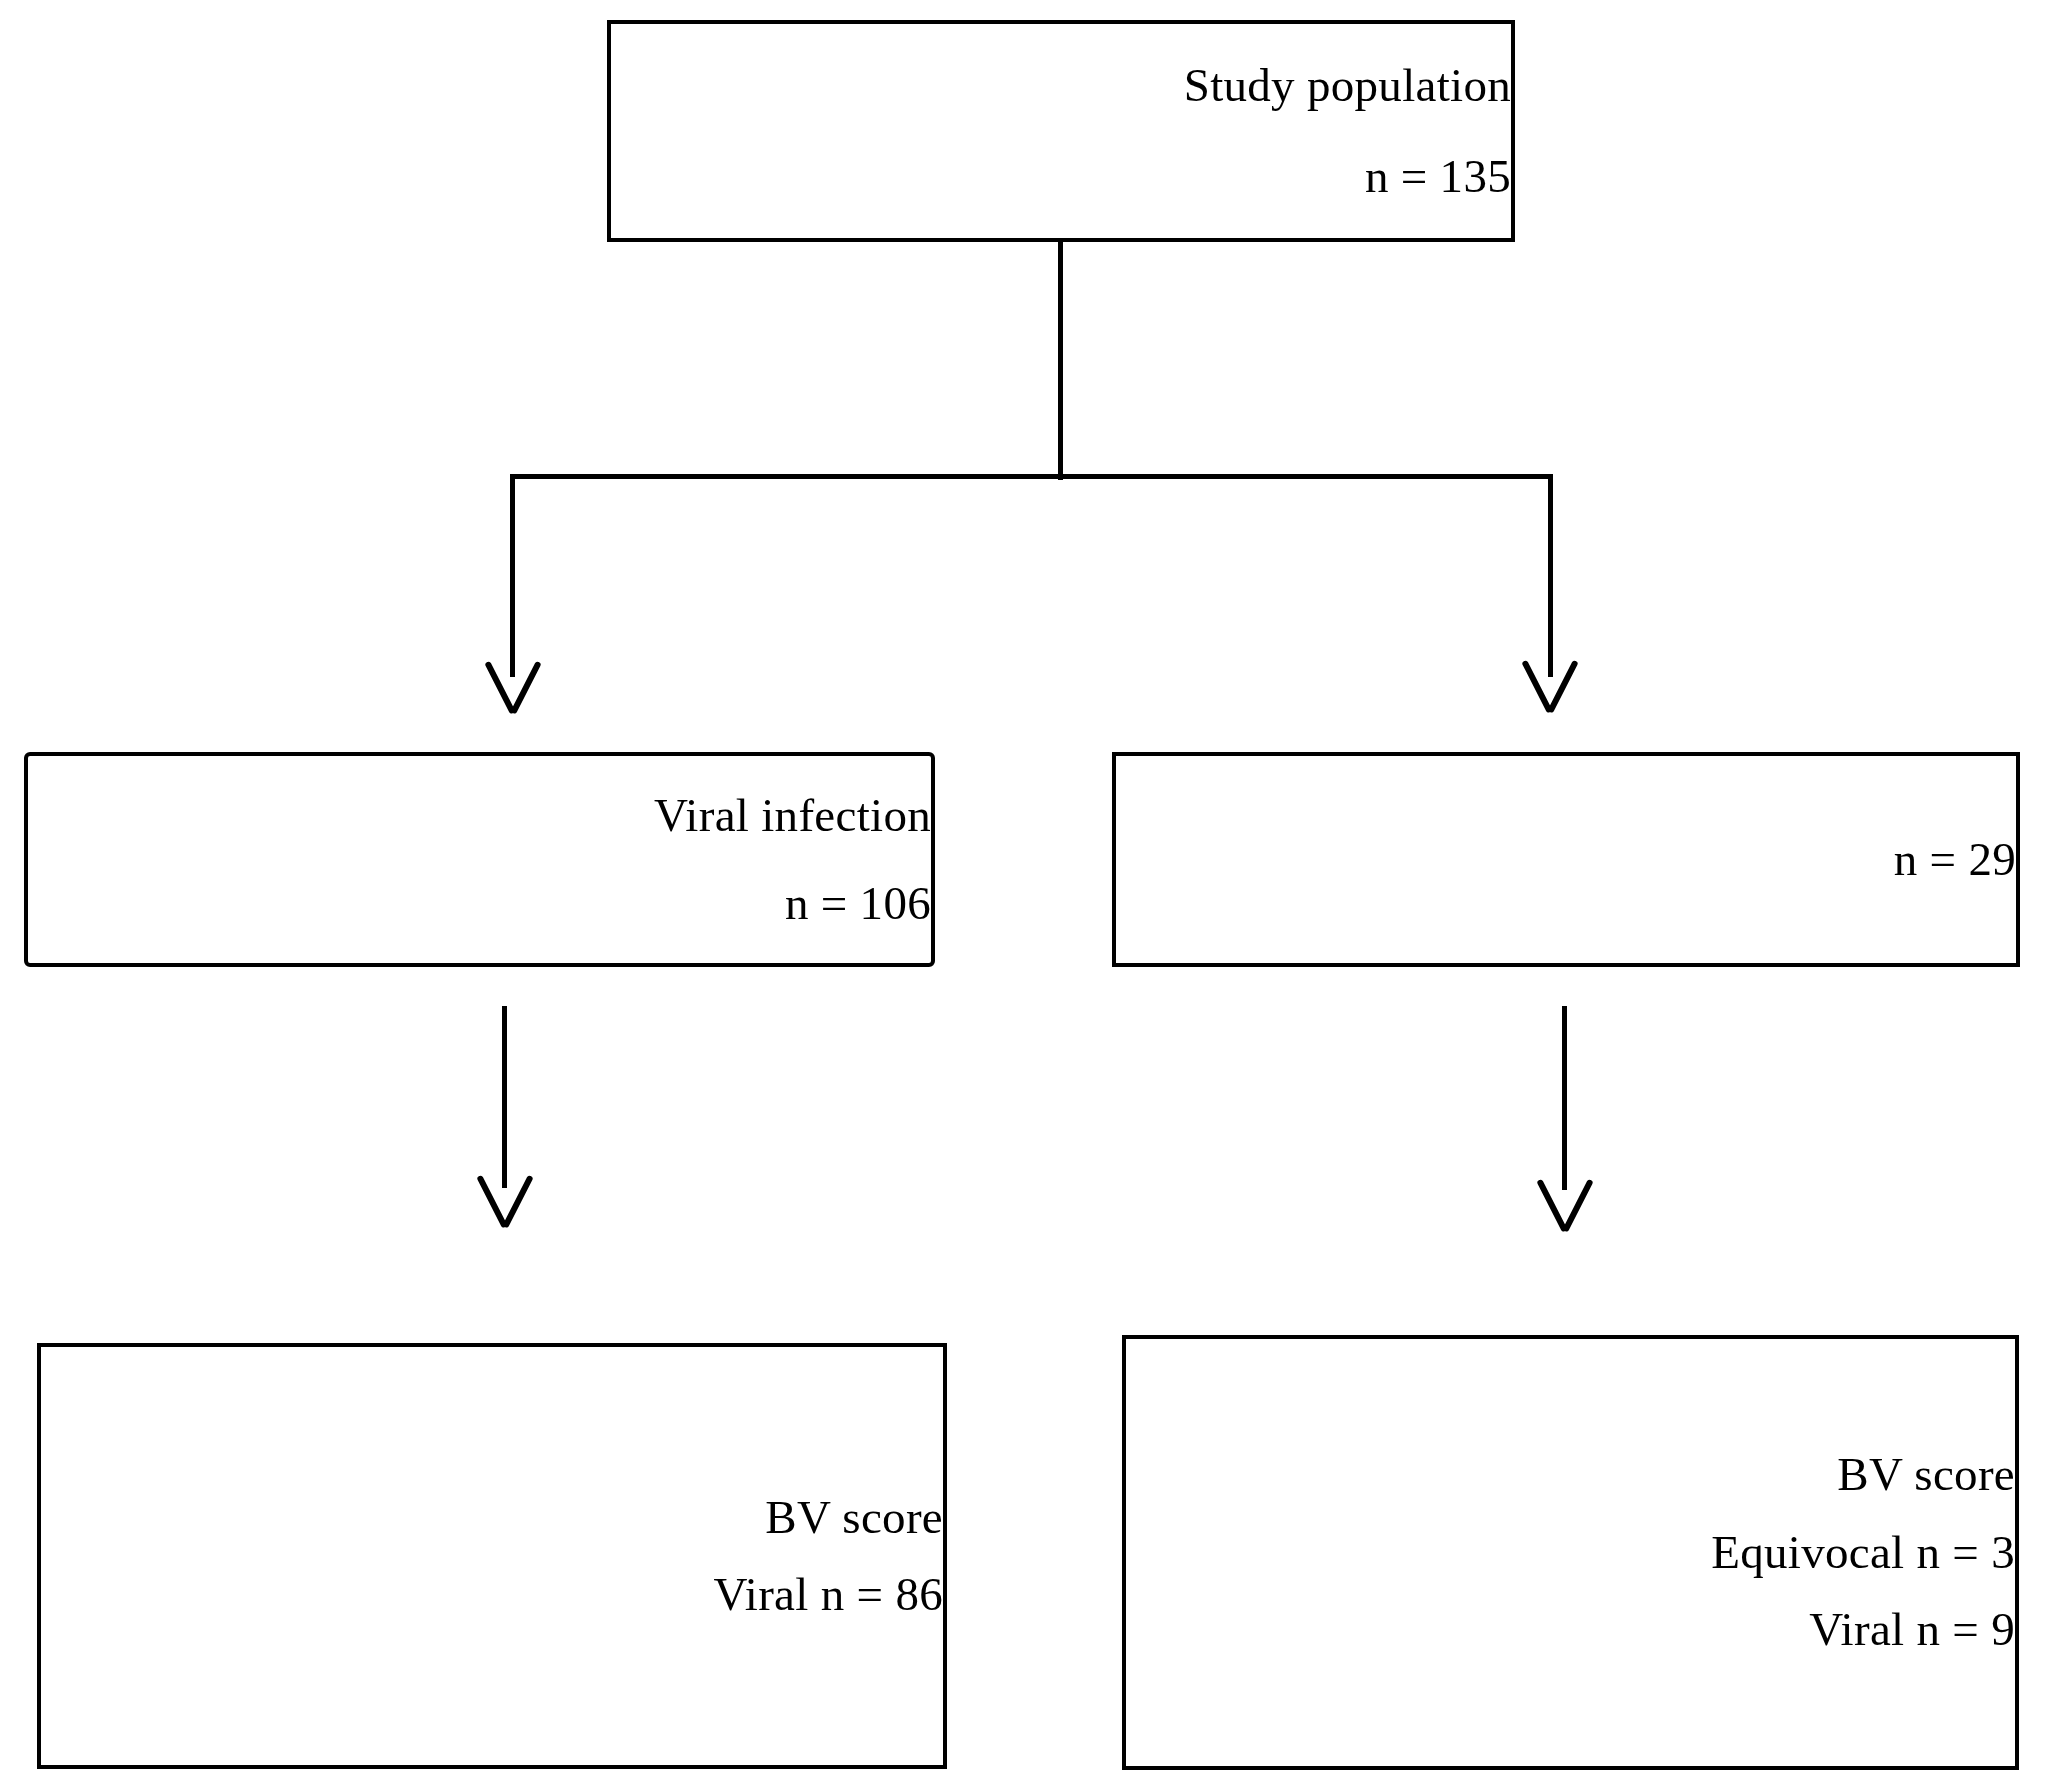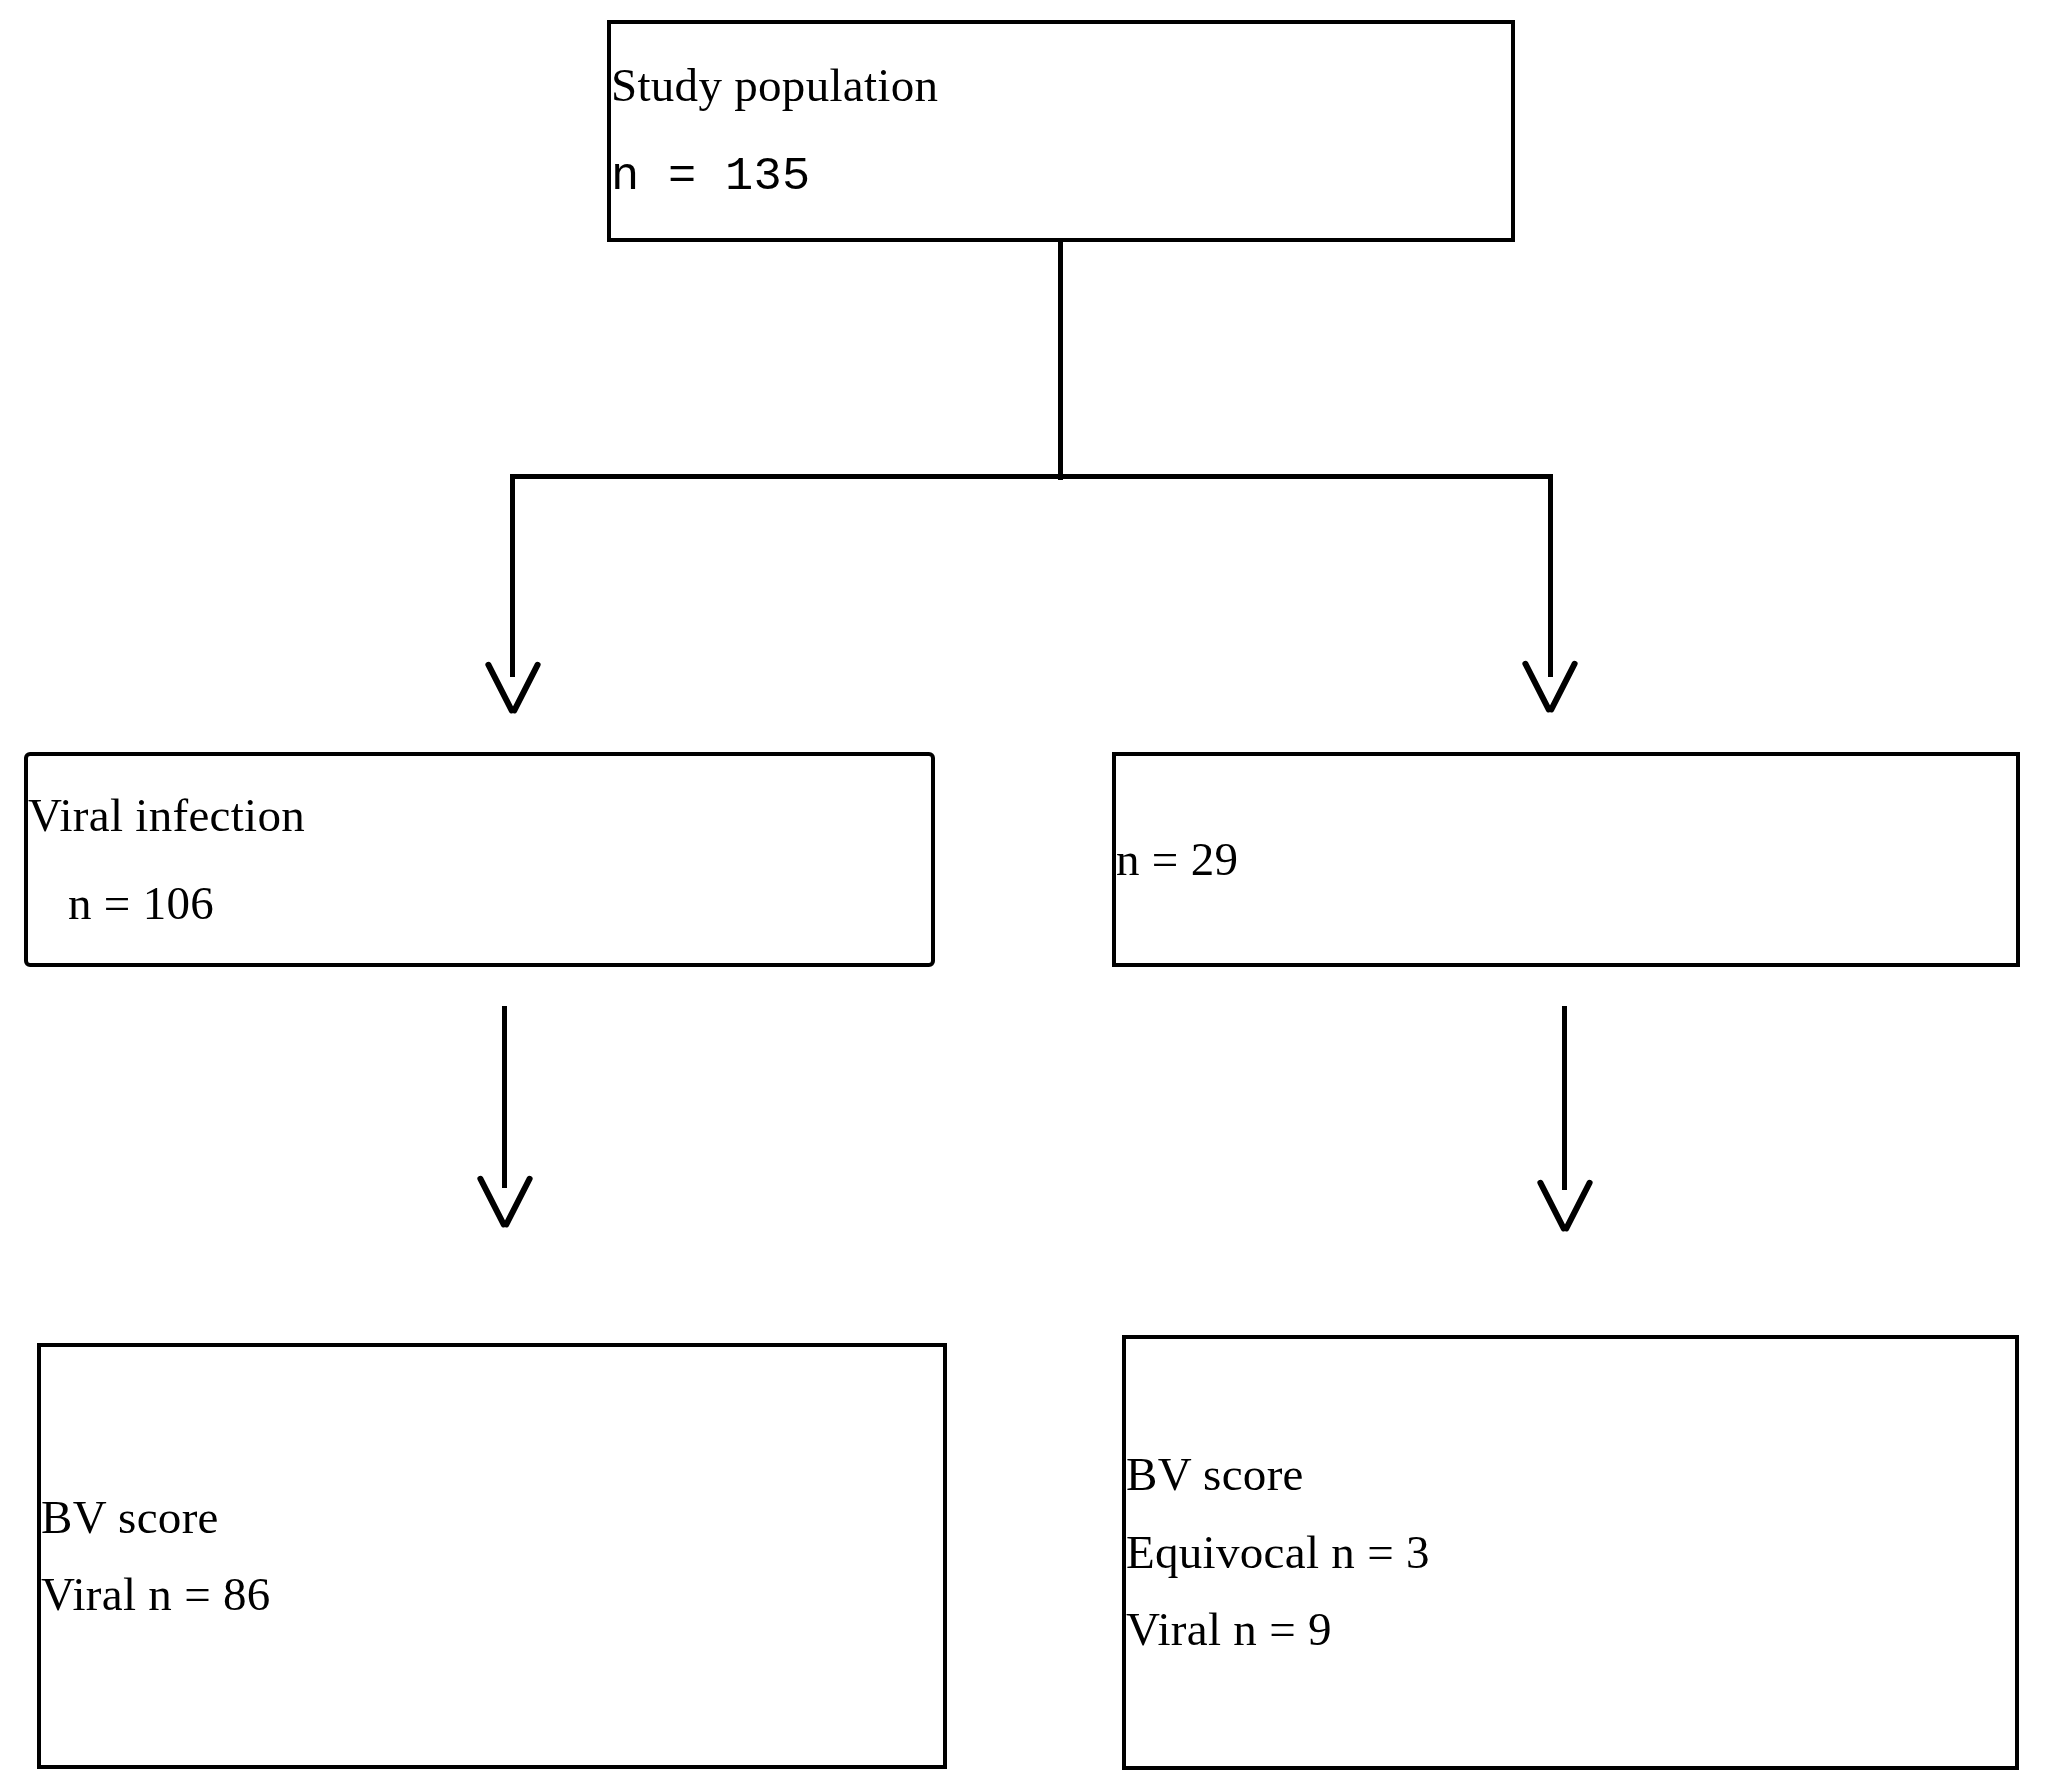--- a/index.html
+++ b/index.html
@@ -17,39 +17,39 @@
     font-family: "Liberation Serif", "DejaVu Serif", serif;
     color: #000000;
   }
   .node {
     position: absolute;
     box-sizing: border-box;
     border: 4.7px solid #000000;
     background: #ffffff;
     display: flex;
     flex-direction: column;
-    align-items: flex-start;
+    align-items: flex-end;
     justify-content: center;
     text-align: center;
   }
   .node .line {
     display: block;
     white-space: nowrap;
     font-size: 47px;
     line-height: 1.05;
     letter-spacing: 0.3px;
   }
   
   #node-study {
     left: 607px;
     top: 20px;
     width: 908px;
     height: 222px;
   }
-  #node-study .line + .line { margin-top: 41px; font-family: Liberation Mono, monospace; }
+  #node-study .line + .line { margin-top: 41px; }
 
   
   #node-viral {
     left: 24px;
     top: 752px;
     width: 911px;
     height: 215px;
     border-radius: 6px;
   }
   #node-bacterial {

